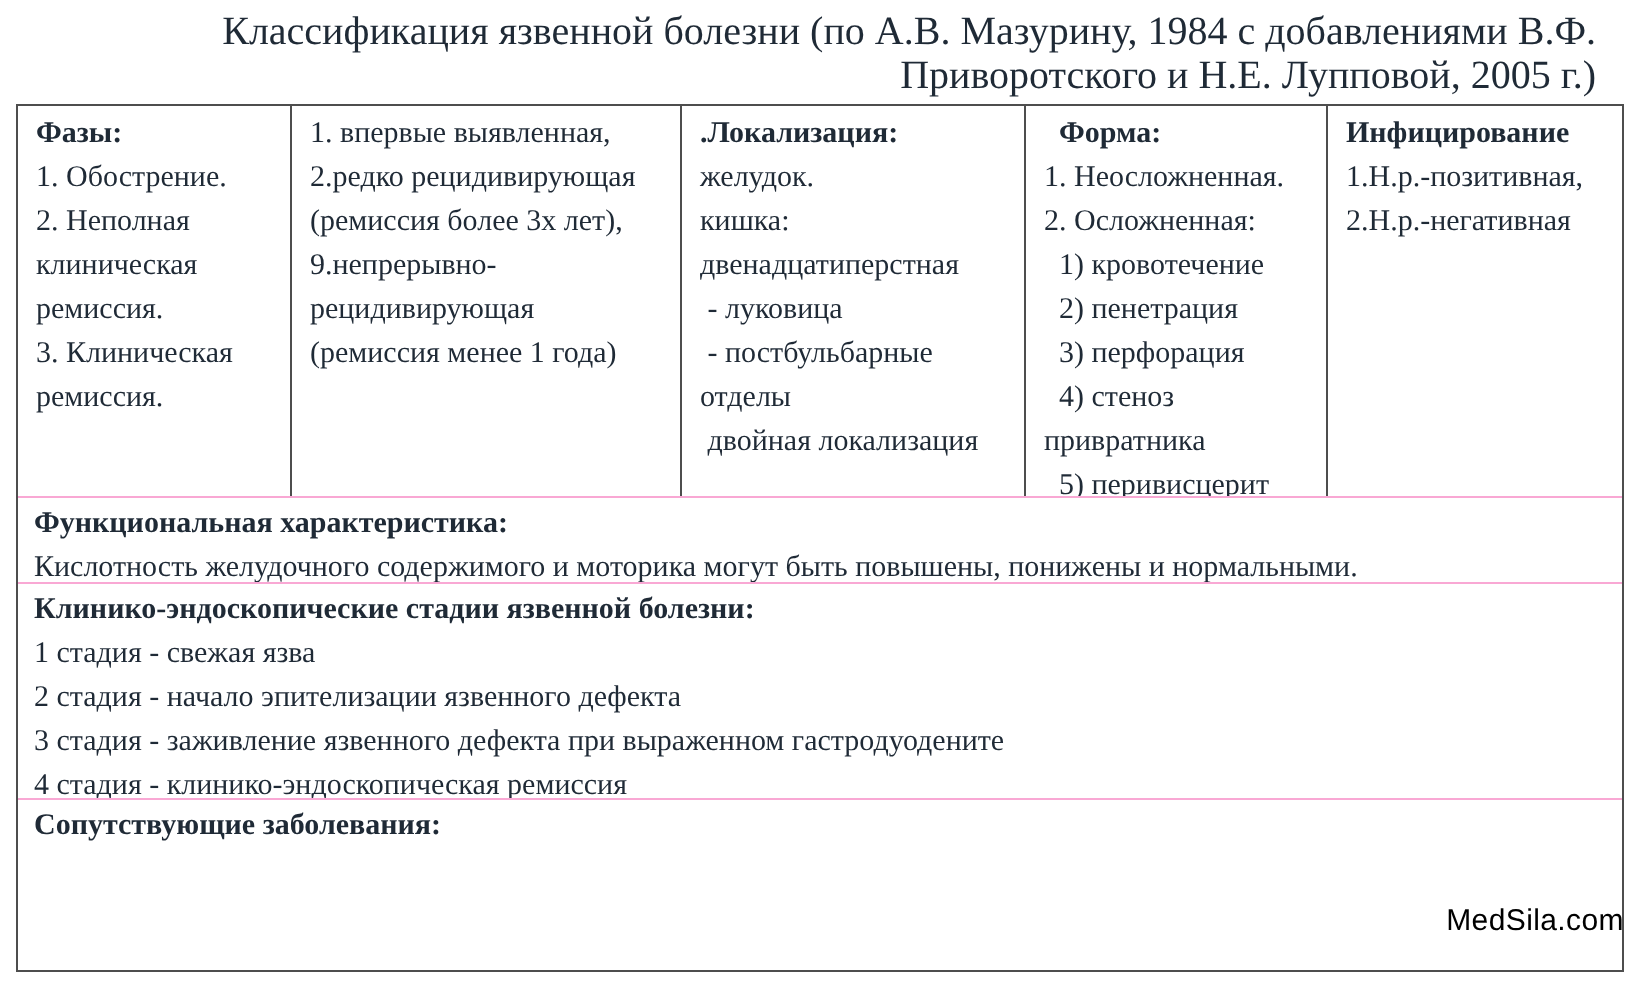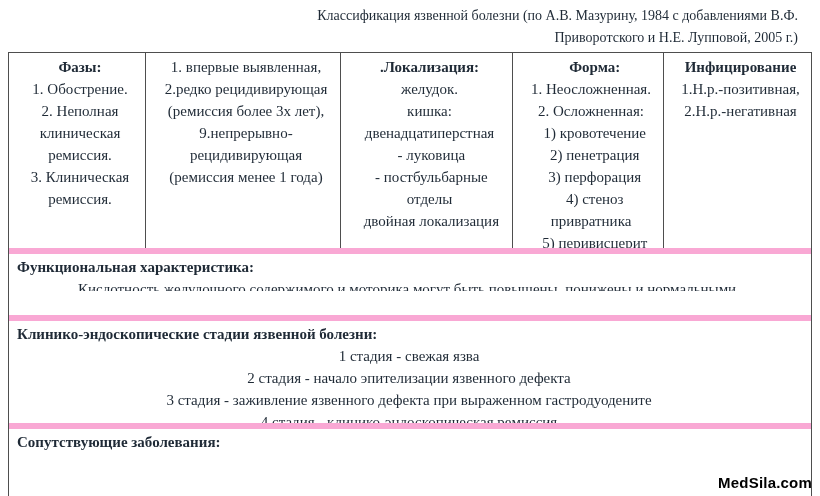--- a/index.html
+++ b/index.html
@@ -11,21 +11,21 @@
     width: 820px;
     height: 496px;
     position: relative;
     font-family: "Liberation Serif", "DejaVu Serif", serif;
     color: #1f2a36;
     overflow: hidden;
   }
   .title-block {
     padding: 5px 22px 0 0;
     text-align: right;
-    font-size: 14px;
+    font-size: 20px;
     line-height: 22px;
   }
   .title-line { white-space: pre-wrap; }
   .tbl {
     position: absolute;
     left: 8px;
     top: 52px;
     width: 804px;
     box-sizing: border-box;
     border: 1px solid #4e4e4e;
@@ -39,44 +39,43 @@
     box-sizing: border-box;
     border-right: 1px solid #4e4e4e;
     padding: 3px 3px 0 9px;
     font-size: 15px;
     overflow: hidden;
   }
   .cell:last-child { border-right: none; flex: 1; }
   .line {
     white-space: pre-wrap;
     line-height: 22px;
-    text-align: center;
   }
   .bold-lines .line { font-weight: bold; }
   .section {
     box-sizing: border-box;
-    border-top: 6px solid #f9a8d4;
+    border-top: 1px solid #f9a8d4;
     padding: 2px 10px 0 8px;
     font-size: 15px;
     overflow: hidden;
   }
   .section-header {
     font-weight: bold;
     line-height: 22px;
     white-space: pre-wrap;
   }
   .sec-functional { height: 43px; }
-  .sec-stages { height: 108px; margin-top: 24px; }
+  .sec-stages { height: 108px; }
   .sec-concomitant { height: 86px; }
   .watermark {
     position: absolute;
     right: 8px;
-    top: 474px;
+    top: 452px;
     font-family: "Liberation Sans", "DejaVu Sans", sans-serif;
-    font-weight: bold;
+    font-weight: normal;
     font-size: 15px;
     color: #000000;
     z-index: 5;
     letter-spacing: 0.2px;
   }
 </style>
 </head>
 <body>
 
 <div class="title-block">

